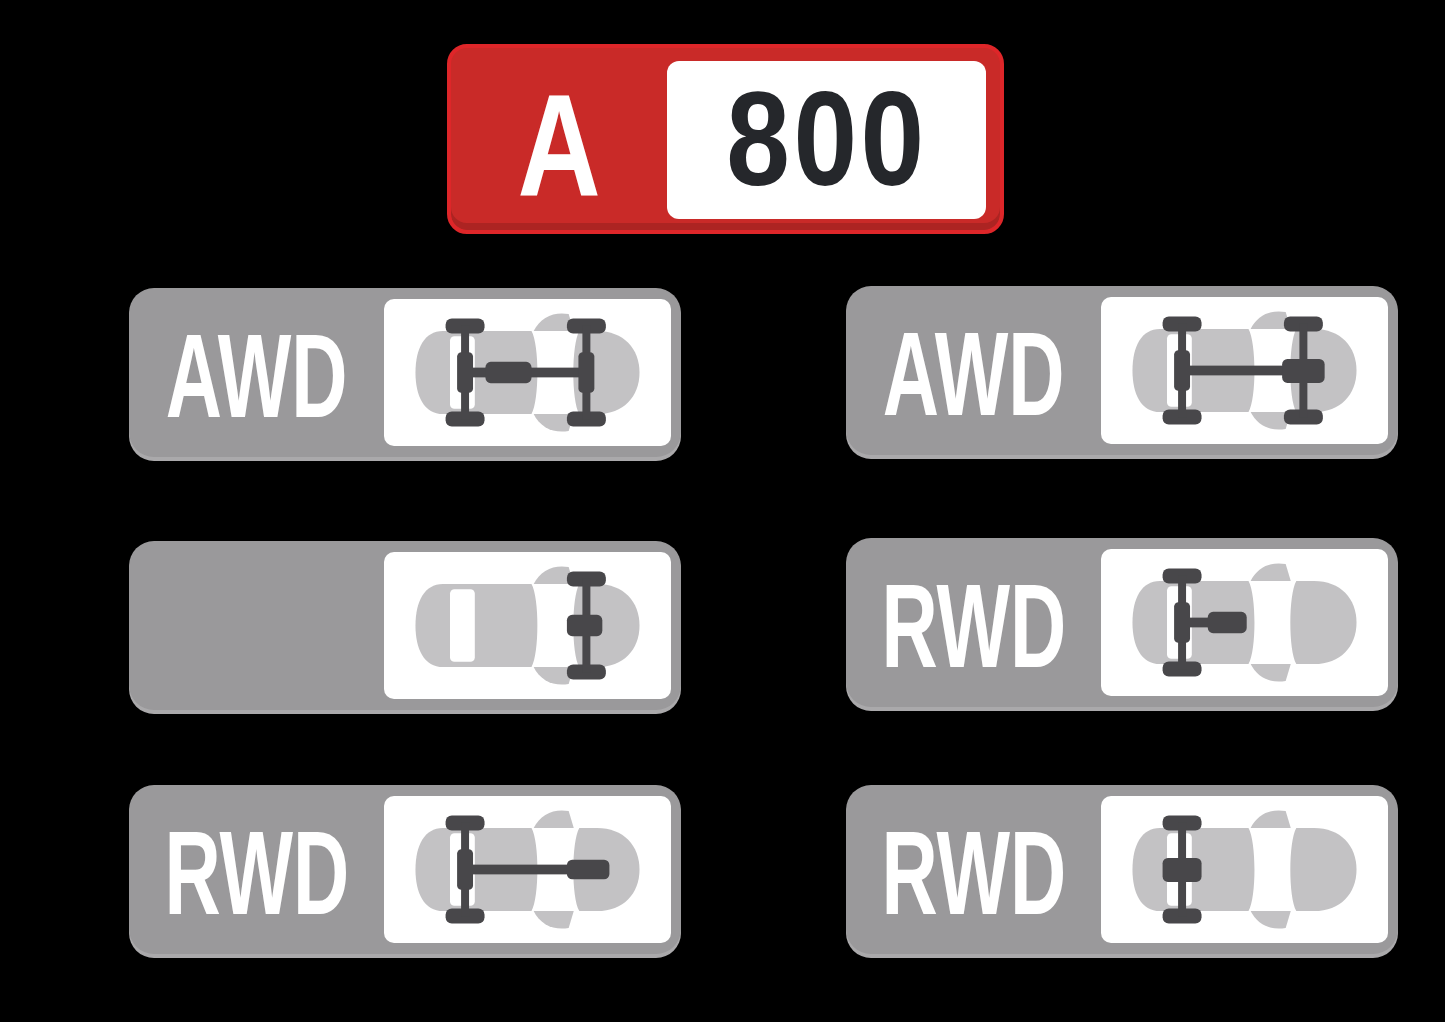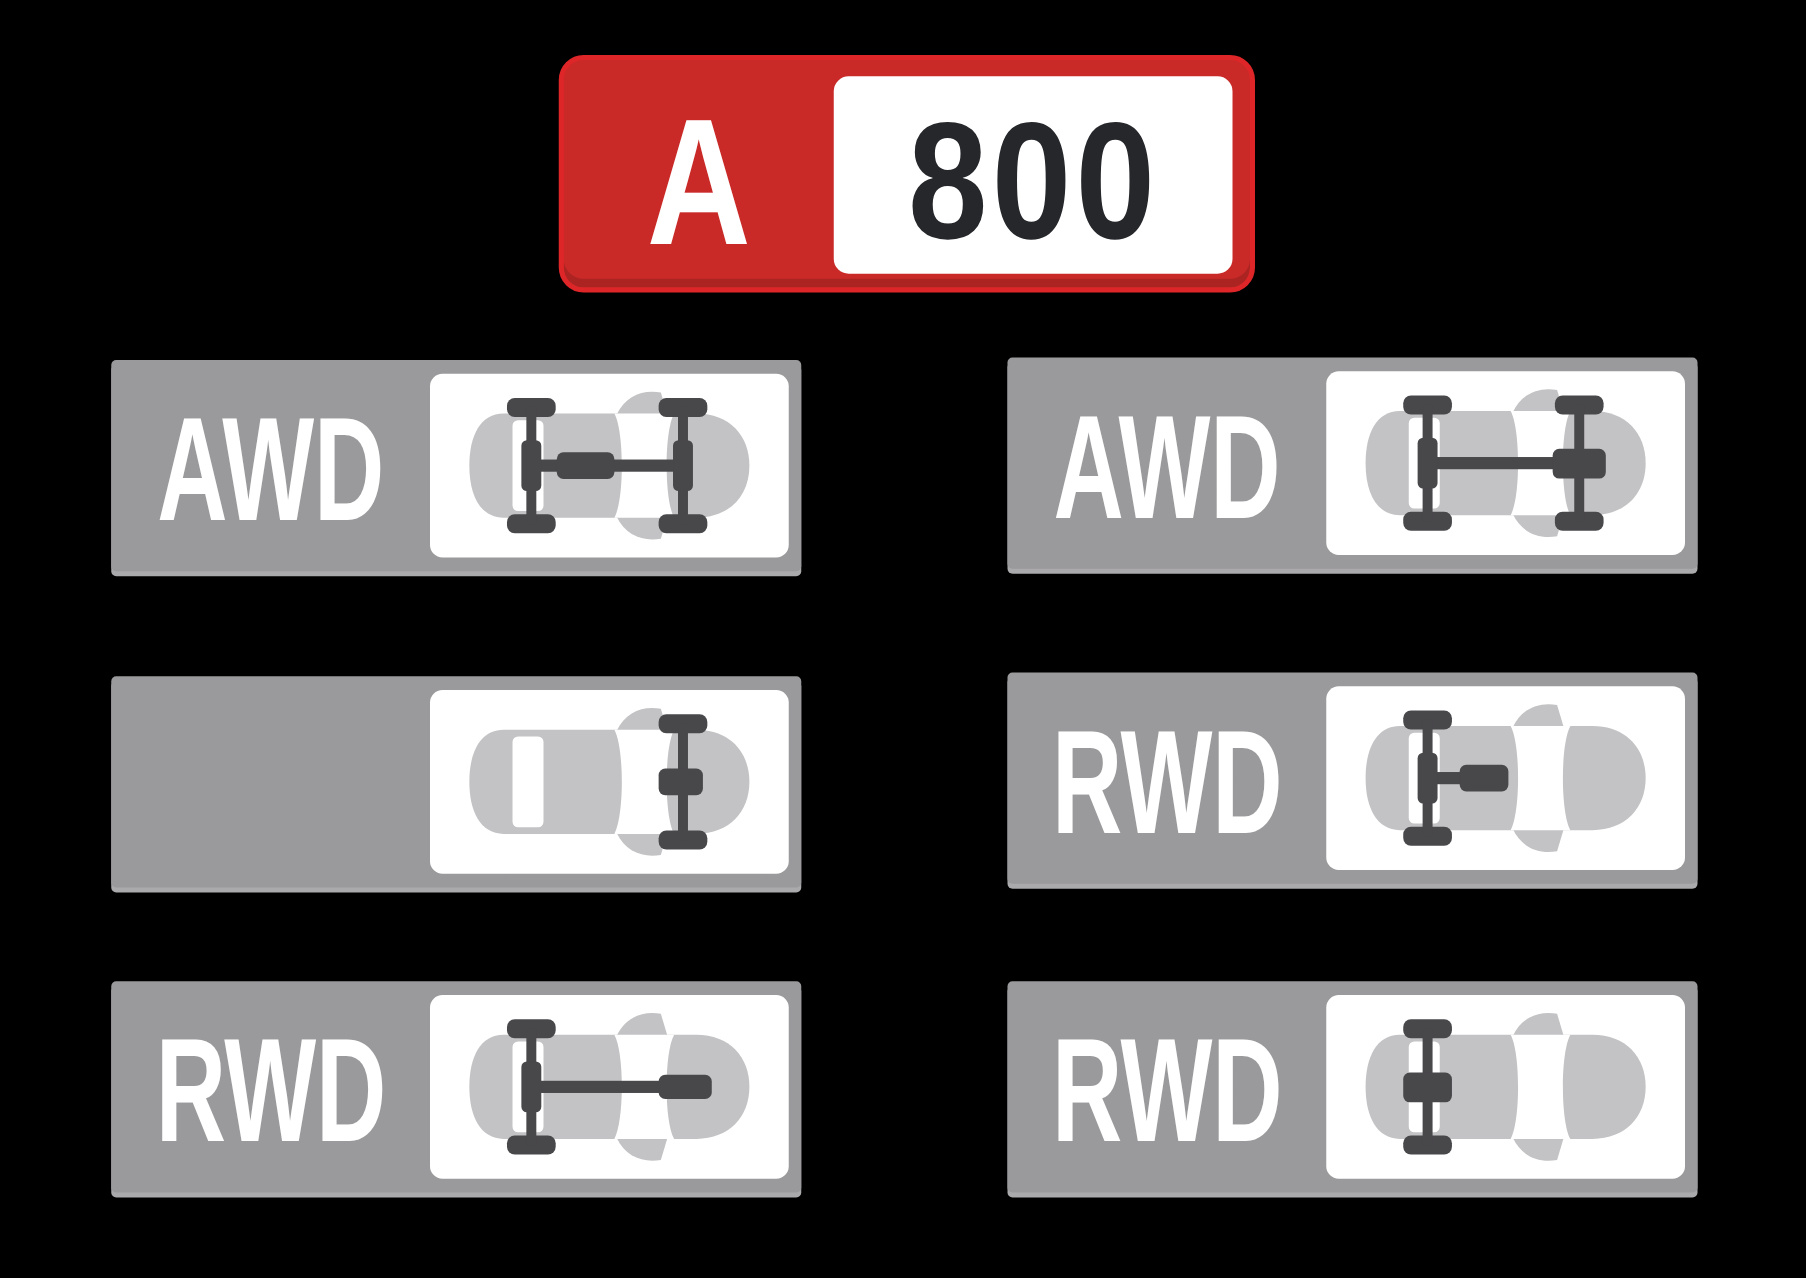--- a/index.html
+++ b/index.html
@@ -44,35 +44,36 @@
   .plate-letter{
     color:var(--white);
     font-size:144px;font-weight:700;
     position:relative;top:7px;
     transform:scaleX(0.8);
   }
   .plate-panel{
     position:absolute;left:216px;right:14px;top:13px;bottom:11px;
     background:var(--white);
     border-radius:12px;
-    display:flex;align-items:flex-end;justify-content:center;
+    display:flex;align-items:flex-start;justify-content:center;
   }
   .plate-number{
     color:var(--digit-dark);
     font-size:133px;font-weight:700;
     letter-spacing:4px;
     transform:scaleX(0.86);
     position:relative;top:2px;
   }
   
   .badge{
     position:absolute;width:552px;height:169px;
     background:var(--badge-gray);
-    border-radius:4px;
+    border-radius:25px;
     box-shadow:0 4px 0 var(--badge-edge);
+    margin-left:40px;
   }
   .badge-label-zone{
     position:absolute;left:0;top:0;bottom:0;width:256px;
     display:flex;align-items:center;justify-content:center;
   }
   .badge-label{
     color:var(--white);
     font-size:118px;
     position:relative;top:3px;
   }

